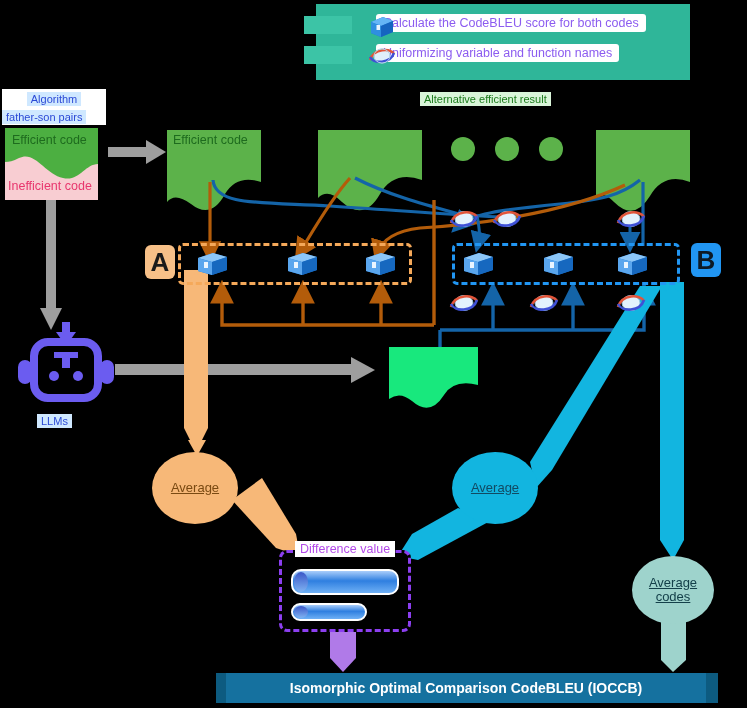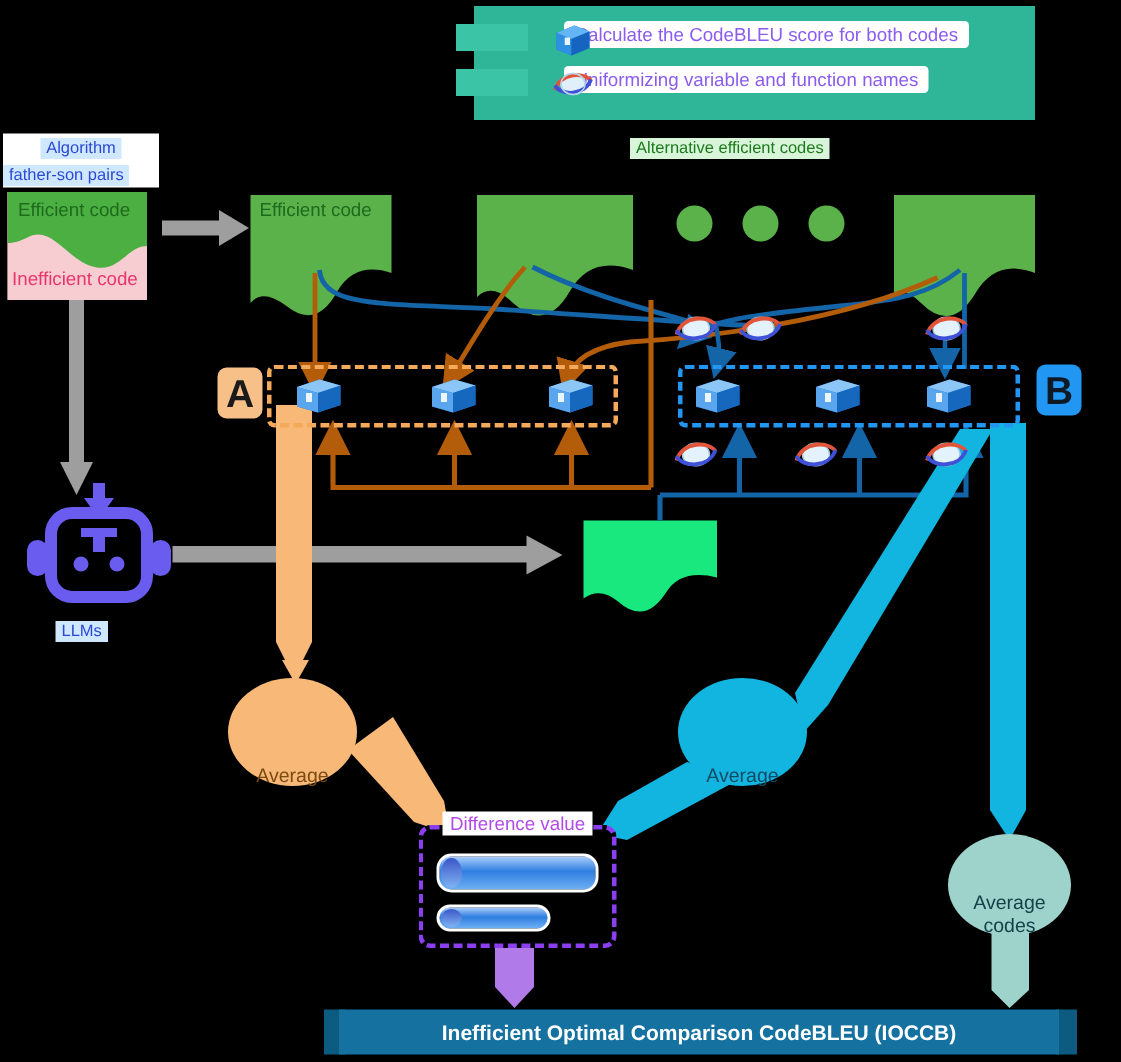--- a/index.html
+++ b/index.html
@@ -25,21 +25,21 @@
 
   
   .dashbox{box-sizing:border-box;}
   #box-a{left:178px;top:243px;width:234px;height:42px;border:3px dashed #f5a95a;border-radius:5px;}
   #box-b{left:452px;top:243px;width:228px;height:42px;border:3px dashed #2196f3;border-radius:5px;}
   .tag{width:30px;height:34px;border-radius:6px;display:flex;align-items:center;justify-content:center;font-size:26px;font-weight:bold;}
   #tag-a{left:145px;top:245px;background:#f7c088;color:#1a1a1a;}
   #tag-b{left:691px;top:243px;background:#2196f3;color:#0d1a26;}
 
   
-  .circ{border-radius:50%;display:flex;align-items:flex-end;justify-content:center;text-align:center;line-height:1.1;}
+  .circ{border-radius:50%;display:flex;align-items:center;justify-content:center;text-align:center;line-height:1.1;text-decoration:underline;}
   #avg-left{left:152px;top:452px;width:86px;height:72px;background:#f7b878;color:#7a4a12;font-size:13px;}
   #avg-right{left:452px;top:452px;width:86px;height:72px;background:#12b5e0;color:#114a63;font-size:13px;}
   #max-val{left:632px;top:556px;width:82px;height:68px;background:#9ed3cc;color:#14404a;font-size:13px;}
 
   
   #diff-box{left:279px;top:550px;width:126px;height:76px;border:3px dashed #8c3ff0;border-radius:8px;background:#000;}
   #diff-title{left:295px;top:541px;background:#fff;color:#b34ae8;font-size:12.5px;padding:1px 5px;}
   .bar{position:absolute;border-radius:10px;background:linear-gradient(180deg,#a9cdfb 0%,#2f7fe0 45%,#6fb0f5 100%);border:2px solid #fff;box-sizing:border-box;}
   .bar .cap{position:absolute;left:1px;top:1px;bottom:1px;width:14px;border-radius:50%;background:linear-gradient(180deg,#3b57c8,#7fb3f2);}
 
@@ -307,21 +307,21 @@
     <svg class="topgreen" width="93" height="72" viewBox="0 0 93 72">
       <rect x="0" y="0" width="93" height="72" fill="#f8cdd2"></rect>
       <path d="M0,0 H93 V36 C80,36 74,54 58,50 C40,46 30,22 14,30 C8,33 4,34 0,34 Z" fill="#4caf41"></path>
     </svg>
     <span class="abs lbl" style="left:7px;top:6px;color:#1e6b1e;font-size:12.5px;">Efficient code</span>
     <span class="abs lbl" style="left:3px;top:52px;color:#e8356d;font-size:12.5px;">Inefficient code</span>
   </div>
 
   <span class="abs lbl" style="left:173px;top:134px;color:#1e6b1e;font-size:12.5px;">Efficient code</span>
 
-  <span class="abs badge badge-green" style="left:420px;top:92px;">Alternative efficient codes</span>
+  <span class="abs badge badge-green" style="left:420px;top:92px;">Alternative efficient result</span>
 
 
   <div class="abs" style="left:18px;top:322px;">
     <svg width="96" height="88" viewBox="0 0 96 88">
       <rect x="44" y="0" width="8" height="14" fill="#6b5cf0"></rect>
       <polygon points="38,10 58,10 48,24" fill="#6b5cf0"></polygon>
       <rect x="16" y="20" width="64" height="56" rx="14" fill="none" stroke="#6b5cf0" stroke-width="8"></rect>
       <rect x="0" y="38" width="14" height="24" rx="7" fill="#6b5cf0"></rect>
       <rect x="82" y="38" width="14" height="24" rx="7" fill="#6b5cf0"></rect>
       <path d="M36,30 h24 v6 h-8 v10 h-8 v-10 h-8 z" fill="#6b5cf0"></path>
@@ -351,16 +351,16 @@
     </div>
     <div class="bar" style="left:9px;top:50px;width:76px;height:18px;">
       <span class="cap"></span>
     </div>
   </div>
   <span class="abs" id="diff-title">Difference value</span>
 
   <div class="abs ribbon-notch" style="left:216px;"></div>
   <div class="abs ribbon-notch" style="left:704px;"></div>
   <div class="abs" id="ribbon">
-    <span>Inefficient Optimal Comparison CodeBLEU (IOCCB)</span>
+    <span>Isomorphic Optimal Comparison CodeBLEU (IOCCB)</span>
   </div>
 
 </div>
 
 </body></html>

